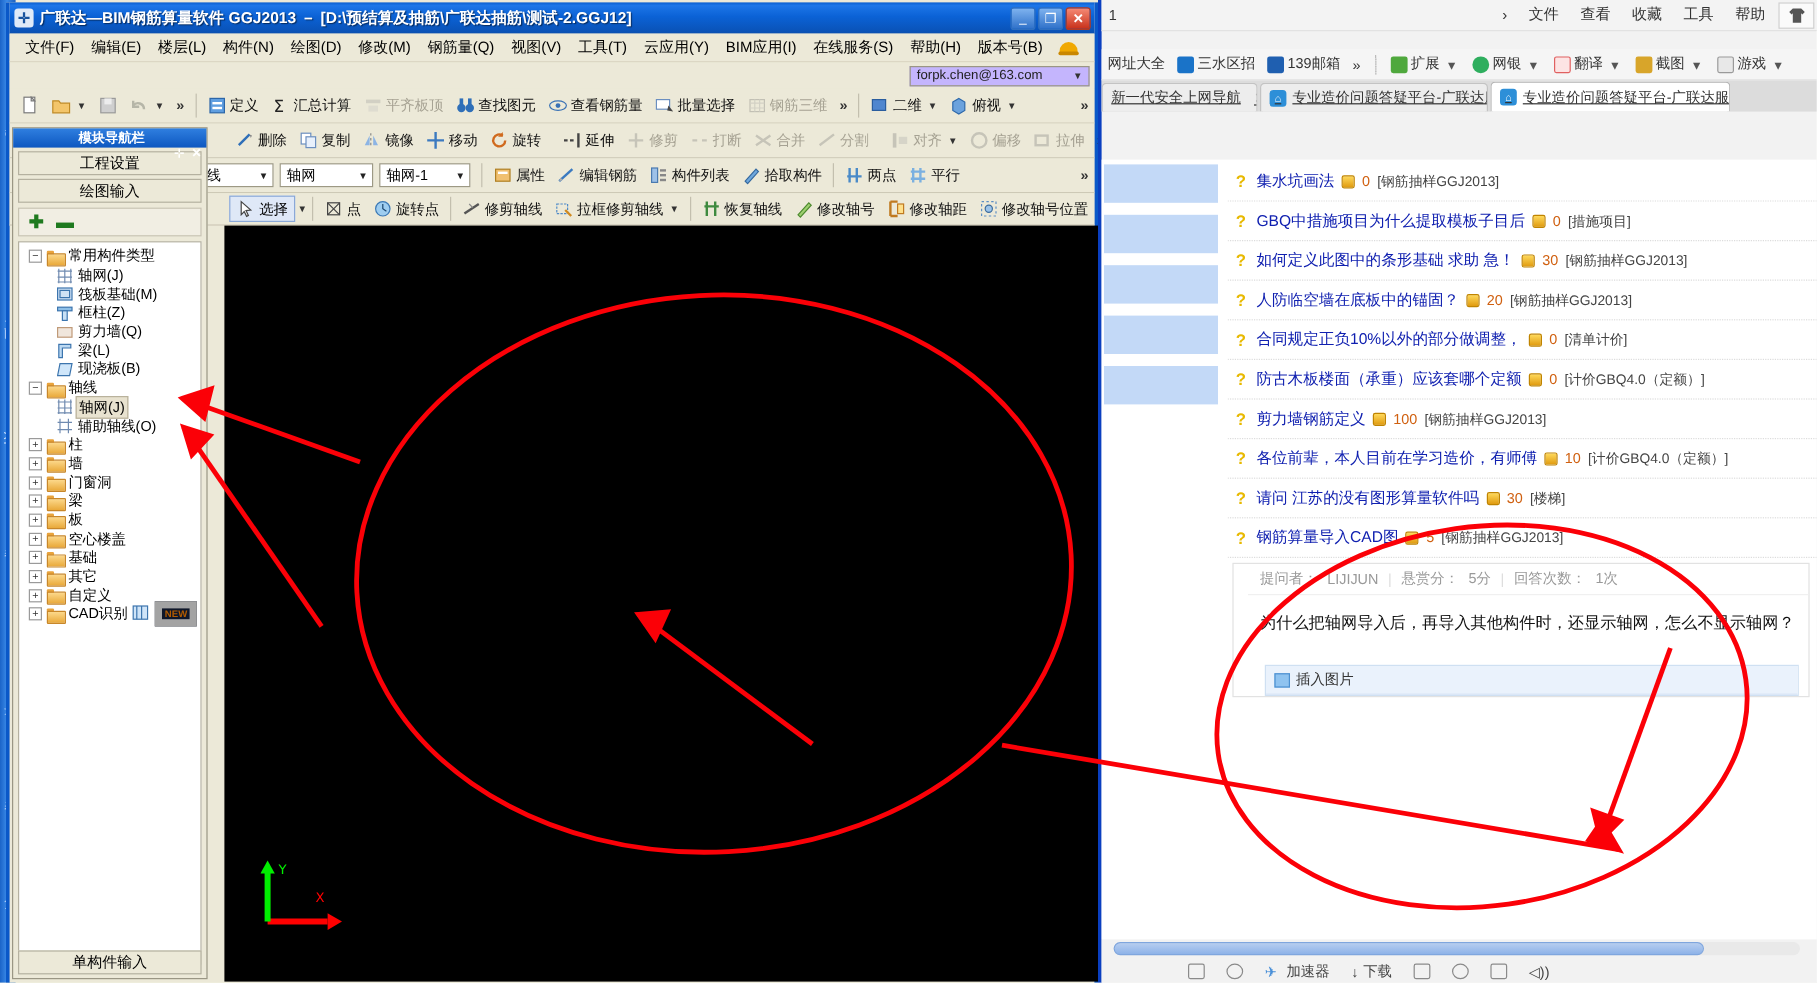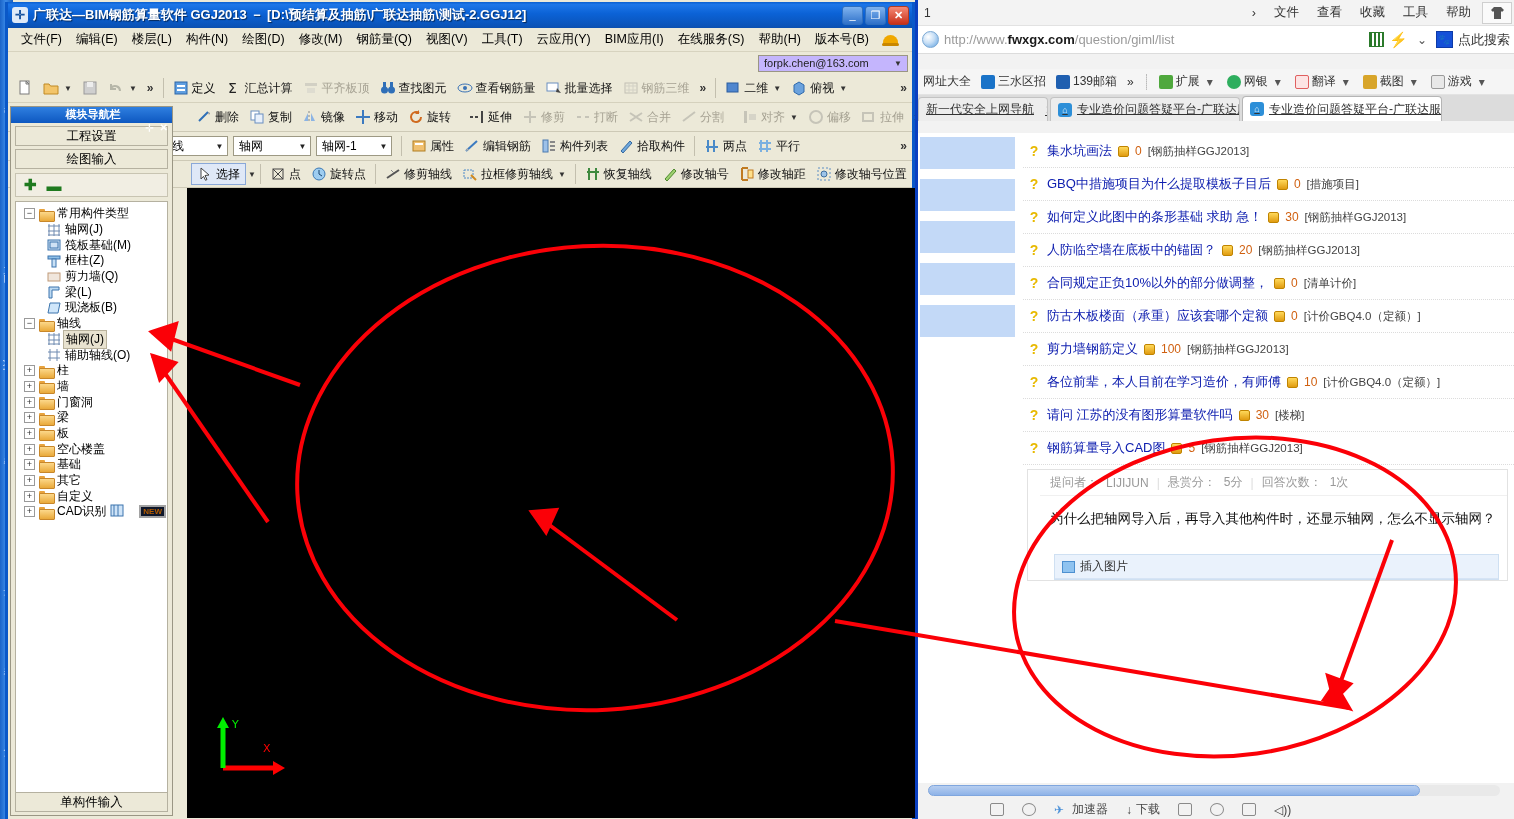--- a/index.html
+++ b/index.html
@@ -139,22 +139,22 @@
     margin-right:4px;flex:none;font-family:"Liberation Sans",sans-serif;
   }
   .tnode .lbl{margin-left:3px;}
   .tnode .lbl.hl{background:#e8e2cf;border:1px solid #b9b29c;padding:0 2px;margin-left:1px;}
   .folder{width:15px;height:12px;flex:none;position:relative;}
   .folder:before{content:"";position:absolute;left:0;top:1px;width:6px;height:3px;
     background:#e8a33d;border-radius:1px 1px 0 0;}
   .folder:after{content:"";position:absolute;left:0;top:3px;width:14px;height:9px;
     background:linear-gradient(to bottom,#fcd88a,#e9a93a);border:1px solid #c8872a;border-radius:1px;}
   .badge-new{
-    background:#0f172a;border:2px solid #a3a3a3;color:#b35c00;font-size:8px;
-    padding:0 2px;margin-left:13px;font-weight:bold;
+    background:#0f172a;border:6px solid #a3a3a3;color:#b35c00;font-size:8px;
+    padding:0 2px;margin-left:3px;font-weight:bold;
   }
   .dock-foot{
     position:absolute;left:4px;right:4px;bottom:3px;height:20px;
     background:#ece9d8;border:1px solid #b5b1a0;display:flex;align-items:center;
     justify-content:center;font-size:12.5px;
   }
 
   
   .viewport{
     position:absolute;left:179px;top:186px;width:733px;height:630px;background:#000;
@@ -905,29 +905,20 @@
       <span class="bz-mi">收藏</span>
       <span class="bz-mi">工具</span>
       <span class="bz-mi">帮助</span>
       <span class="bz-shirt">
         <svg width="15" height="14">
             <path d="M4 1h7l3 3-2 2-1-1v8H4V5L3 6 1 4z" fill="#555"></path>
           </svg>
       </span>
     </div>
 
-    <div class="bz-urlrow">
-      <span class="url-globe"></span>
-      <span class="url-text"><span>http://www.</span><b>fwxgx.com</b><span>/question/giml/list</span></span>
-      <span class="qr"></span>
-      <span class="bolt">⚡</span>
-      <span class="dncaret">⌄</span>
-      <span class="paw">🐾</span>
-      <span class="searchhint">点此搜索</span>
-    </div>
 
     <div class="bz-bookmarks">
       <span class="bm">
           <span>网址大全</span>
         </span>
       <span class="bm">
           <span class="sq" style="background:#1a73c8"></span>
           <span>三水区招</span>
         </span>
       <span class="bm">

